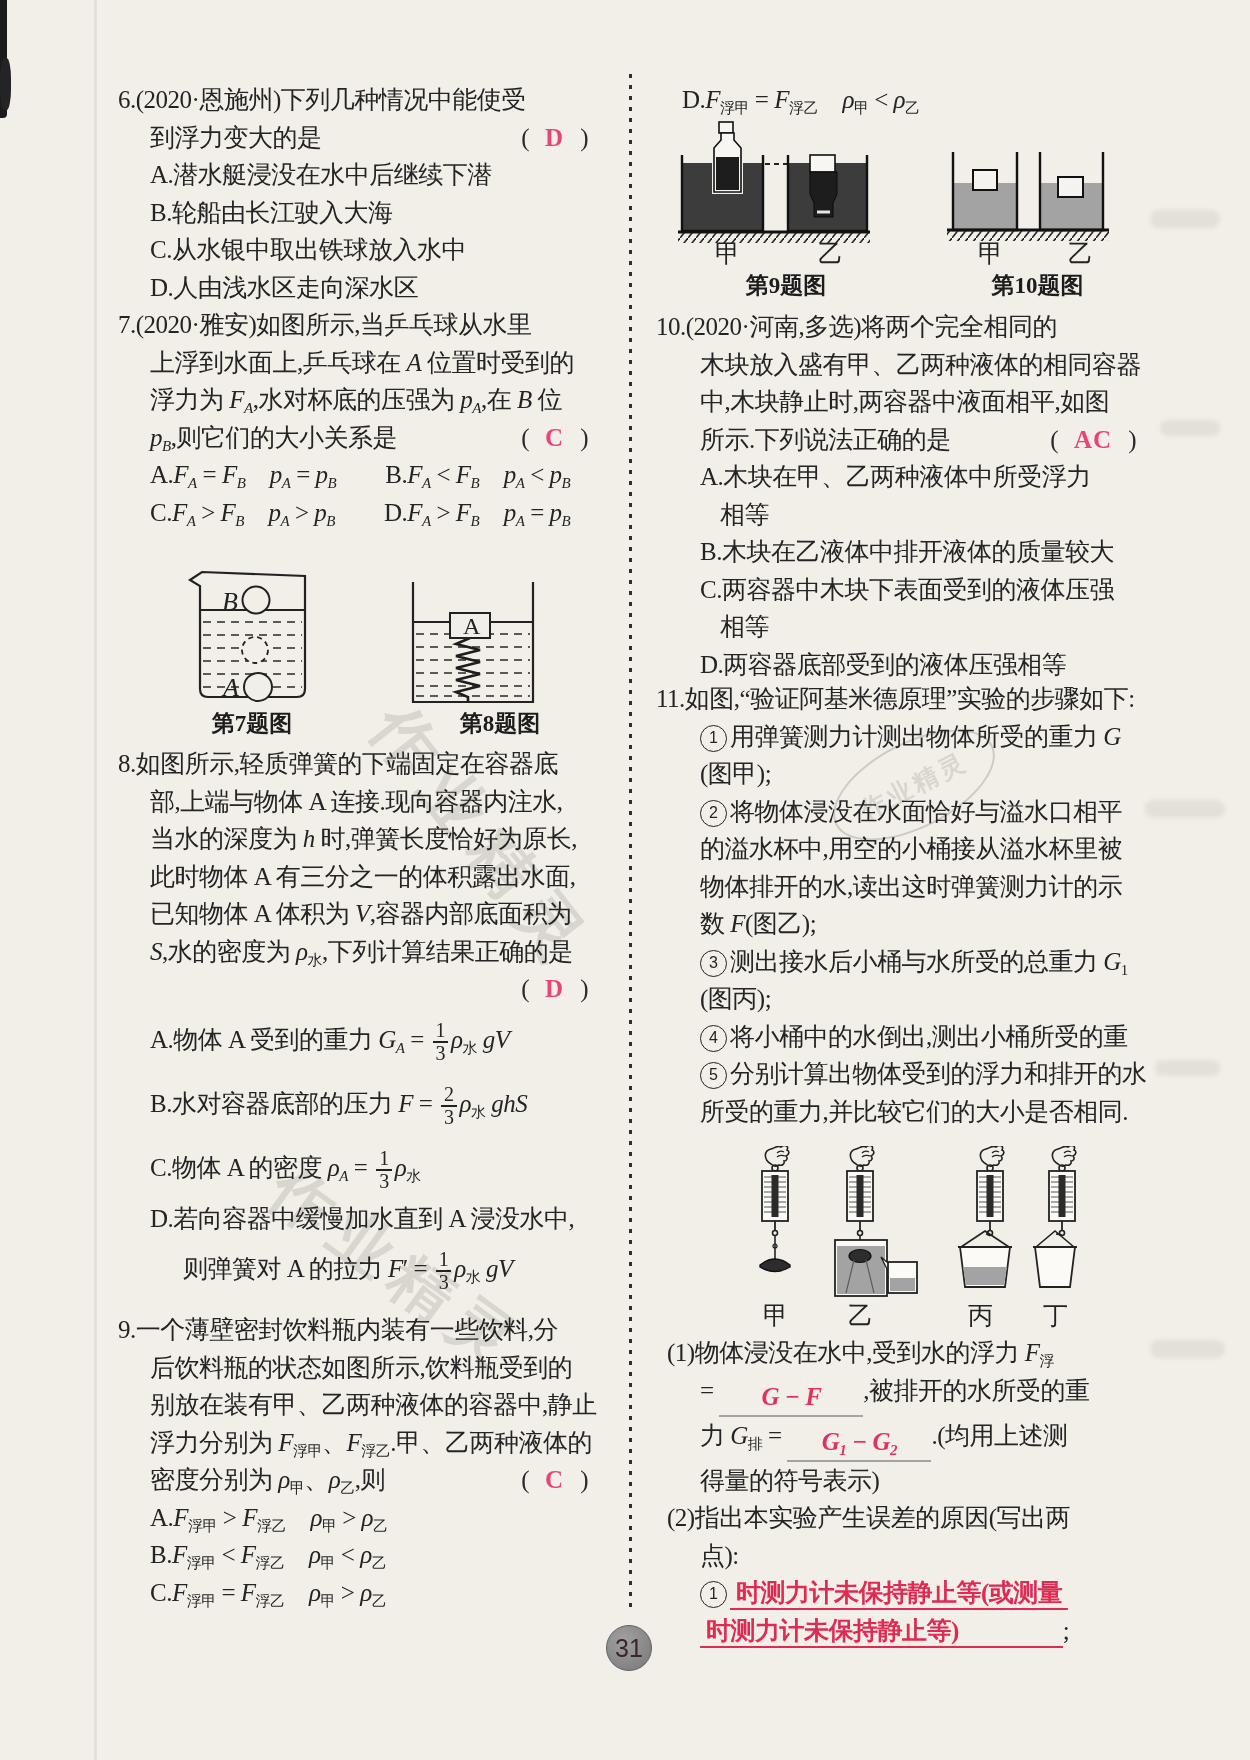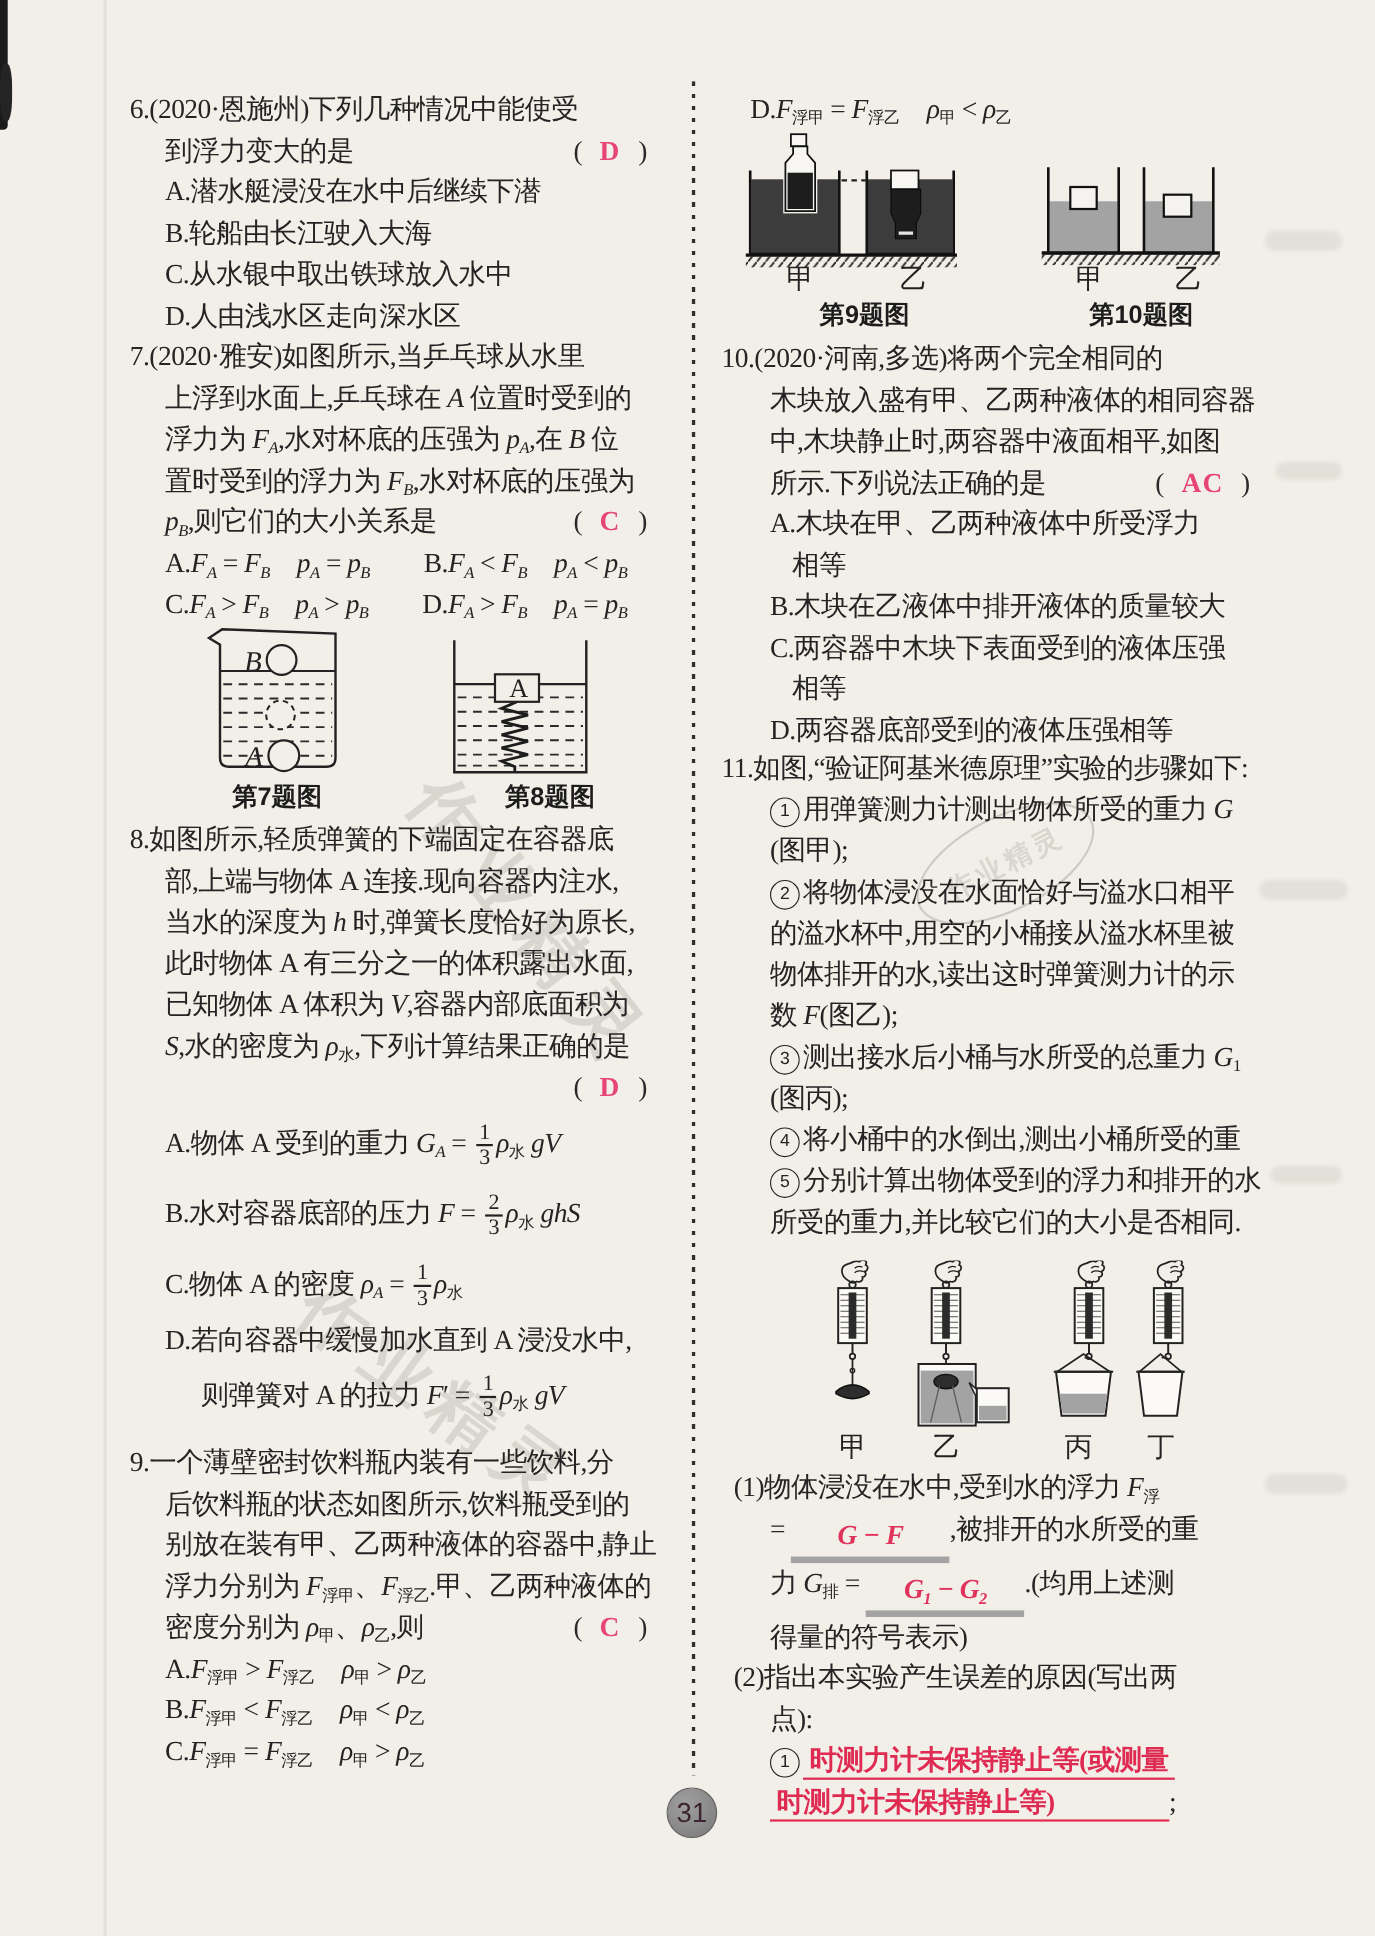--- a/index.html
+++ b/index.html
@@ -35,29 +35,29 @@
   .ln.tall{line-height:64px;min-height:64px;}
   .v{font-style:italic;}
   sub{font-size:15px;vertical-align:-5px;line-height:0;}
   sub.lv{font-style:italic;}
   .frac{display:inline-block;text-align:center;vertical-align:middle;font-size:20px;line-height:1.05;margin:0 3px;}
   .frac .fn{display:block;padding:0 3px;}
   .frac .fd{display:block;border-top:2px solid #222;padding:0 3px;}
   .ans{float:right;color:#2a2a2a;}
   .ans b{color:#e64575;font-weight:700;padding:0 16px;letter-spacing:1px;}
   .blank{display:inline-block;min-width:108px;text-align:center;color:#e0335c;font-weight:700;
-         font-style:italic;border-bottom:6px solid #a3a3a3;padding:0 18px 1px 18px;height:34px;line-height:34px;vertical-align:-6px;}
+         font-style:italic;border-bottom:2px solid #a3a3a3;padding:0 18px 1px 18px;height:34px;line-height:34px;vertical-align:-6px;}
   .ru{color:#df2a52;border-bottom:2.5px solid #df2a52;font-weight:700;padding:0 6px 2px 6px;}
   .cn{display:inline-block;width:25px;height:25px;line-height:23px;border:1.6px solid #222;border-radius:50%;
       text-align:center;font-size:16px;vertical-align:2px;margin-right:3px;letter-spacing:0;
       font-family:"Liberation Sans","DejaVu Sans",sans-serif;}
   
   .figsvg{position:absolute;}
   .capsrow{position:absolute;height:34px;}
-  .cap{position:absolute;text-align:center;font-family:Liberation Sans, sans-serif;
+  .cap{position:absolute;text-align:center;font-family:Liberation Serif, serif;
        font-weight:700;font-size:23px;line-height:32px;color:#1c1c1c;}
   
   #pagecircle{position:absolute;left:606px;top:1625px;width:44px;height:44px;border-radius:50%;
       background:radial-gradient(circle at 38% 32%, #a0a0a0, #787878);border:1px solid #5f5f5f;
       color:#3c2430;font-family:"Liberation Sans","DejaVu Sans",sans-serif;font-weight:400;
       font-size:25px;text-align:center;line-height:44px;}
   svg text{font-family:"Liberation Serif","DejaVu Serif",serif;fill:#222;}
 </style>
 </head>
 <body>
@@ -84,21 +84,20 @@
         <div class="ln">到浮力变大的是<span class="ans">(<b>D</b>)</span></div>
         <div class="ln">A.潜水艇浸没在水中后继续下潜</div>
         <div class="ln">B.轮船由长江驶入大海</div>
         <div class="ln">C.从水银中取出铁球放入水中</div>
         <div class="ln">D.人由浅水区走向深水区</div>
       </section>
     <section class="q" style="top:306px">
         <div class="ln f">7.(2020·雅安)如图所示,当乒乓球从水里</div>
         <div class="ln">上浮到水面上,乒乓球在 <span class="v">A</span> 位置时受到的</div>
         <div class="ln">浮力为 <span class="v">F</span><sub class="lv">A</sub>,水对杯底的压强为 <span class="v">p</span><sub class="lv">A</sub>,在 <span class="v">B</span> 位</div>
-        <div class="ln">置时受到的浮力为 <span class="v">F</span><sub class="lv">B</sub>,水对杯底的压强为</div>
         <div class="ln"><span class="v">p</span><sub class="lv">B</sub>,则它们的大小关系是<span class="ans">(<b>C</b>)</span></div>
         <div class="ln">A.<span class="v">F</span><sub class="lv">A</sub> = <span class="v">F</span><sub class="lv">B</sub>　<span class="v">p</span><sub class="lv">A</sub> = <span class="v">p</span><sub class="lv">B</sub>　　B.<span class="v">F</span><sub class="lv">A</sub> &lt; <span class="v">F</span><sub class="lv">B</sub>　<span class="v">p</span><sub class="lv">A</sub> &lt; <span class="v">p</span><sub class="lv">B</sub></div>
         <div class="ln">C.<span class="v">F</span><sub class="lv">A</sub> &gt; <span class="v">F</span><sub class="lv">B</sub>　<span class="v">p</span><sub class="lv">A</sub> &gt; <span class="v">p</span><sub class="lv">B</sub>　　D.<span class="v">F</span><sub class="lv">A</sub> &gt; <span class="v">F</span><sub class="lv">B</sub>　<span class="v">p</span><sub class="lv">A</sub> = <span class="v">p</span><sub class="lv">B</sub></div>
       </section>
     <section class="q" style="top:745px">
         <div class="ln f">8.如图所示,轻质弹簧的下端固定在容器底</div>
         <div class="ln">部,上端与物体 A 连接.现向容器内注水,</div>
         <div class="ln">当水的深度为 <span class="v">h</span> 时,弹簧长度恰好为原长,</div>
         <div class="ln">此时物体 A 有三分之一的体积露出水面,</div>
         <div class="ln">已知物体 A 体积为 <span class="v">V</span>,容器内部底面积为</div>

